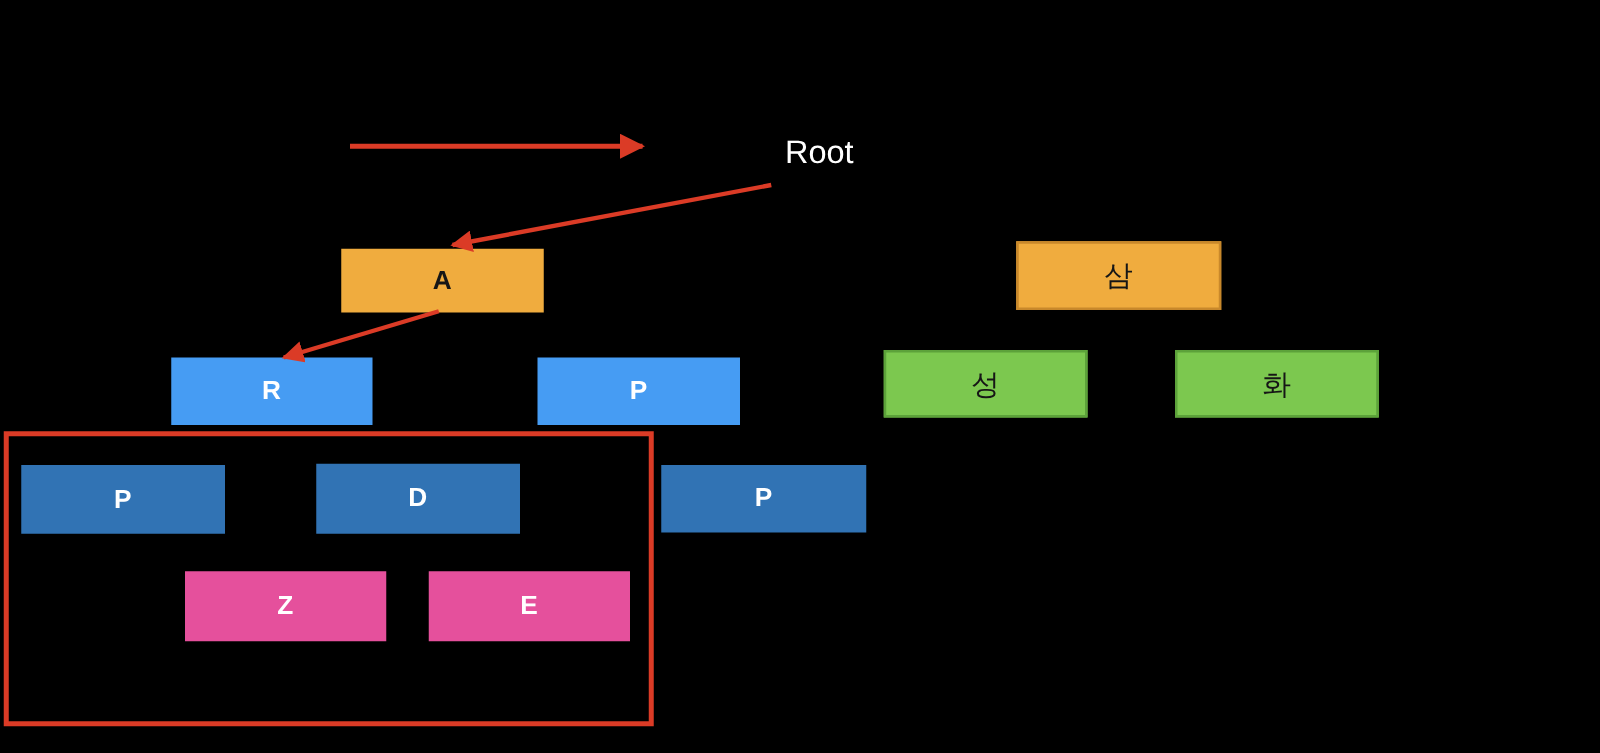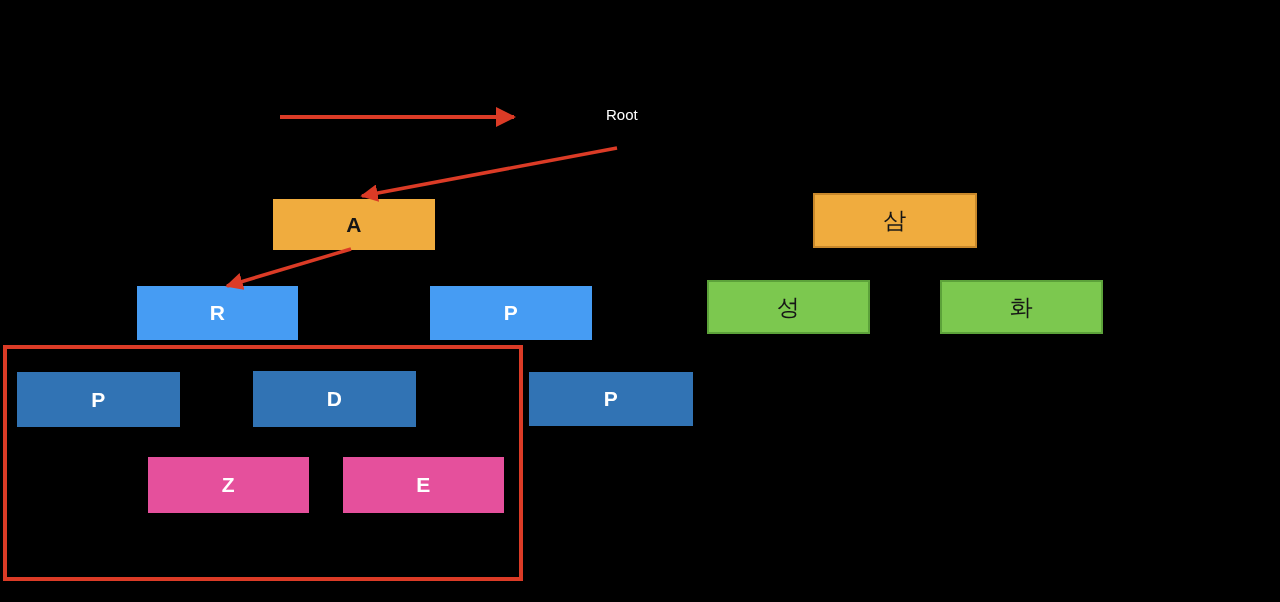--- a/index.html
+++ b/index.html
@@ -44,22 +44,22 @@
   .box-d     { left: 253px; top: 371px; width: 163px; height: 56px; }
   .box-p3    { left: 529px; top: 372px; width: 164px; height: 54px; }
   .box-z     { left: 148px; top: 457px; width: 161px; height: 56px; }
   .box-e     { left: 343px; top: 457px; width: 161px; height: 56px; }
 
   .red-rect {
     position: absolute; left: 3px; top: 345px; width: 520px; height: 236px;
     border: 4px solid var(--red, #DB3B26);
   }
   .root-label {
-    position: absolute; left: 606px; top: 106px;
-    color: var(--text-light, #fff); font-size: 15px; font-weight: 500; text-align: center;
+    position: absolute; left: 628px; top: 106px;
+    color: var(--text-light, #fff); font-size: 26px; font-weight: 500; text-align: center;
   }
   svg.arrows {
     position: absolute; left: 0; top: 0; width: 1280px; height: 602px;
     pointer-events: none;
   }
   svg.arrows line { stroke: var(--red, #DB3B26); }
   svg.arrows .arrowhead-fill { fill: var(--red, #DB3B26); }
 </style>
 </head>
 <body>

